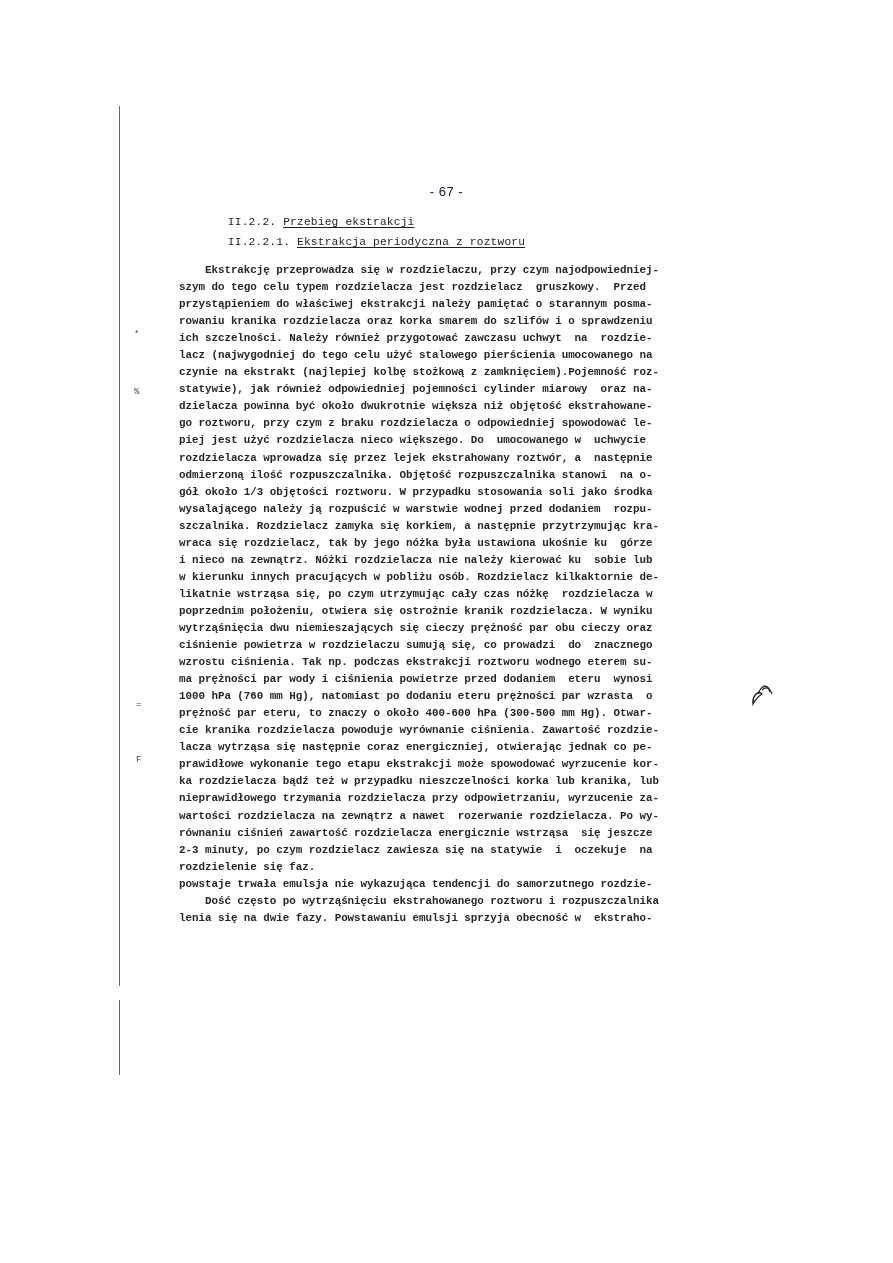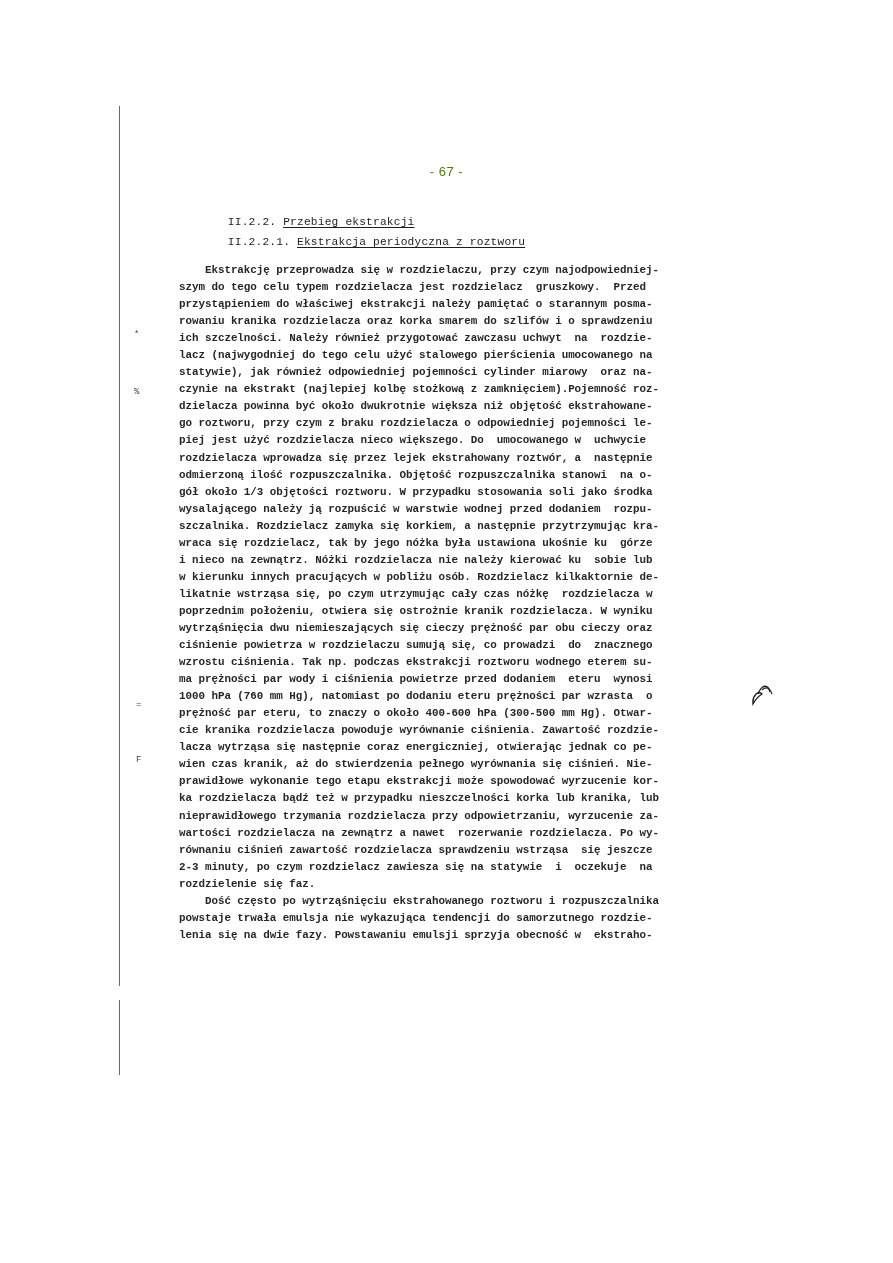--- a/index.html
+++ b/index.html
@@ -5,22 +5,22 @@
   html, body { margin: 0; padding: 0; background: #ffffff; }
   body {
     width: 893px; height: 1263px; position: relative; overflow: hidden;
     font-family: "Liberation Mono", "DejaVu Sans Mono", monospace;
     color: #1a1a1a;
   }
   .border-line {
     position: absolute; left: 119px; width: 1px; background: #6a6a6a;
   }
   .page-number {
-    position: absolute; top: 164px; left: 0; width: 893px; text-align: center;
-    font-size: 13px; letter-spacing: 0.5px; color: #4d7c0f;
+    position: absolute; top: 184px; left: 0; width: 893px; text-align: center;
+    font-size: 13px; letter-spacing: 0.5px; color: #0f172a;
     font-family: "Liberation Sans", sans-serif;
   }
   .heading {
     position: absolute; left: 214px; font-size: 11.2px; color: #1e1e1e;
     white-space: pre; letter-spacing: 0.2px;
   }
   .heading .u { text-decoration: underline; text-underline-offset: 2px; }
   .body-text {
     position: absolute; left: 179px; top: 262px; width: 520px;
   }
@@ -52,53 +52,52 @@
   <span>II.2.2.1.</span> <span class="u">Ekstrakcja periodyczna z roztworu</span>
 </div>
 
 <div class="body-text">
   <div class="line">    Ekstrakcję przeprowadza się w rozdzielaczu, przy czym najodpowiedniej-</div>
   <div class="line">szym do tego celu typem rozdzielacza jest rozdzielacz  gruszkowy.  Przed</div>
   <div class="line">przystąpieniem do właściwej ekstrakcji należy pamiętać o starannym posma-</div>
   <div class="line">rowaniu kranika rozdzielacza oraz korka smarem do szlifów i o sprawdzeniu</div>
   <div class="line">ich szczelności. Należy również przygotować zawczasu uchwyt  na  rozdzie-</div>
   <div class="line">lacz (najwygodniej do tego celu użyć stalowego pierścienia umocowanego na</div>
+  <div class="line">czynie na ekstrakt (najlepiej kolbę stożkową z zamknięciem).Pojemność roz-</div>
   <div class="line">statywie), jak również odpowiedniej pojemności cylinder miarowy  oraz na-</div>
-  <div class="line">czynie na ekstrakt (najlepiej kolbę stożkową z zamknięciem).Pojemność roz-</div>
   <div class="line">dzielacza powinna być około dwukrotnie większa niż objętość ekstrahowane-</div>
-  <div class="line">go roztworu, przy czym z braku rozdzielacza o odpowiedniej pojemności le-</div>
+  <div class="line">go roztworu, przy czym z braku rozdzielacza o odpowiedniej spowodować le-</div>
   <div class="line">piej jest użyć rozdzielacza nieco większego. Do  umocowanego w  uchwycie</div>
   <div class="line">rozdzielacza wprowadza się przez lejek ekstrahowany roztwór, a  następnie</div>
   <div class="line">odmierzoną ilość rozpuszczalnika. Objętość rozpuszczalnika stanowi  na o-</div>
   <div class="line">gół około 1/3 objętości roztworu. W przypadku stosowania soli jako środka</div>
   <div class="line">wysalającego należy ją rozpuścić w warstwie wodnej przed dodaniem  rozpu-</div>
   <div class="line">szczalnika. Rozdzielacz zamyka się korkiem, a następnie przytrzymując kra-</div>
   <div class="line">wraca się rozdzielacz, tak by jego nóżka była ustawiona ukośnie ku  górze</div>
   <div class="line">i nieco na zewnątrz. Nóżki rozdzielacza nie należy kierować ku  sobie lub</div>
   <div class="line">w kierunku innych pracujących w pobliżu osób. Rozdzielacz kilkaktornie de-</div>
   <div class="line">likatnie wstrząsa się, po czym utrzymując cały czas nóżkę  rozdzielacza w</div>
   <div class="line">poprzednim położeniu, otwiera się ostrożnie kranik rozdzielacza. W wyniku</div>
   <div class="line">wytrząśnięcia dwu niemieszających się cieczy prężność par obu cieczy oraz</div>
   <div class="line">ciśnienie powietrza w rozdzielaczu sumują się, co prowadzi  do  znacznego</div>
   <div class="line">wzrostu ciśnienia. Tak np. podczas ekstrakcji roztworu wodnego eterem su-</div>
   <div class="line">ma prężności par wody i ciśnienia powietrze przed dodaniem  eteru  wynosi</div>
   <div class="line">1000 hPa (760 mm Hg), natomiast po dodaniu eteru prężności par wzrasta  o</div>
   <div class="line">prężność par eteru, to znaczy o około 400-600 hPa (300-500 mm Hg). Otwar-</div>
   <div class="line">cie kranika rozdzielacza powoduje wyrównanie ciśnienia. Zawartość rozdzie-</div>
   <div class="line">lacza wytrząsa się następnie coraz energiczniej, otwierając jednak co pe-</div>
-  <div class="line">wien czas kranik, aż do stwierdzenia pełnego wyrównania się ciśnień. Nie-</div>
   <div class="line">prawidłowe wykonanie tego etapu ekstrakcji może spowodować wyrzucenie kor-</div>
   <div class="line">ka rozdzielacza bądź też w przypadku nieszczelności korka lub kranika, lub</div>
   <div class="line">nieprawidłowego trzymania rozdzielacza przy odpowietrzaniu, wyrzucenie za-</div>
   <div class="line">wartości rozdzielacza na zewnątrz a nawet  rozerwanie rozdzielacza. Po wy-</div>
-  <div class="line">równaniu ciśnień zawartość rozdzielacza sprawdzeniu wstrząsa  się jeszcze</div>
+  <div class="line">równaniu ciśnień zawartość rozdzielacza energicznie wstrząsa  się jeszcze</div>
   <div class="line">2-3 minuty, po czym rozdzielacz zawiesza się na statywie  i  oczekuje  na</div>
   <div class="line">rozdzielenie się faz.</div>
+  <div class="line">powstaje trwała emulsja nie wykazująca tendencji do samorzutnego rozdzie-</div>
   <div class="line">    Dość często po wytrząśnięciu ekstrahowanego roztworu i rozpuszczalnika</div>
-  <div class="line">powstaje trwała emulsja nie wykazująca tendencji do samorzutnego rozdzie-</div>
   <div class="line">lenia się na dwie fazy. Powstawaniu emulsji sprzyja obecność w  ekstraho-</div>
 </div>
 
 <span class="mark" style="left:134px;top:330px;">*</span>
 <span class="mark" style="left:134px;top:387px;">%</span>
 <span class="mark" style="left:136px;top:700px;">=</span>
 <span class="mark" style="left:136px;top:755px;">F</span>
 
 <svg class="signature" viewBox="0 0 30 24">
   <path d="M3 22 C2 14, 8 8, 12 12 C9 14, 5 18, 3 22 Z" fill="none" stroke="#222" stroke-width="1.3"></path>

